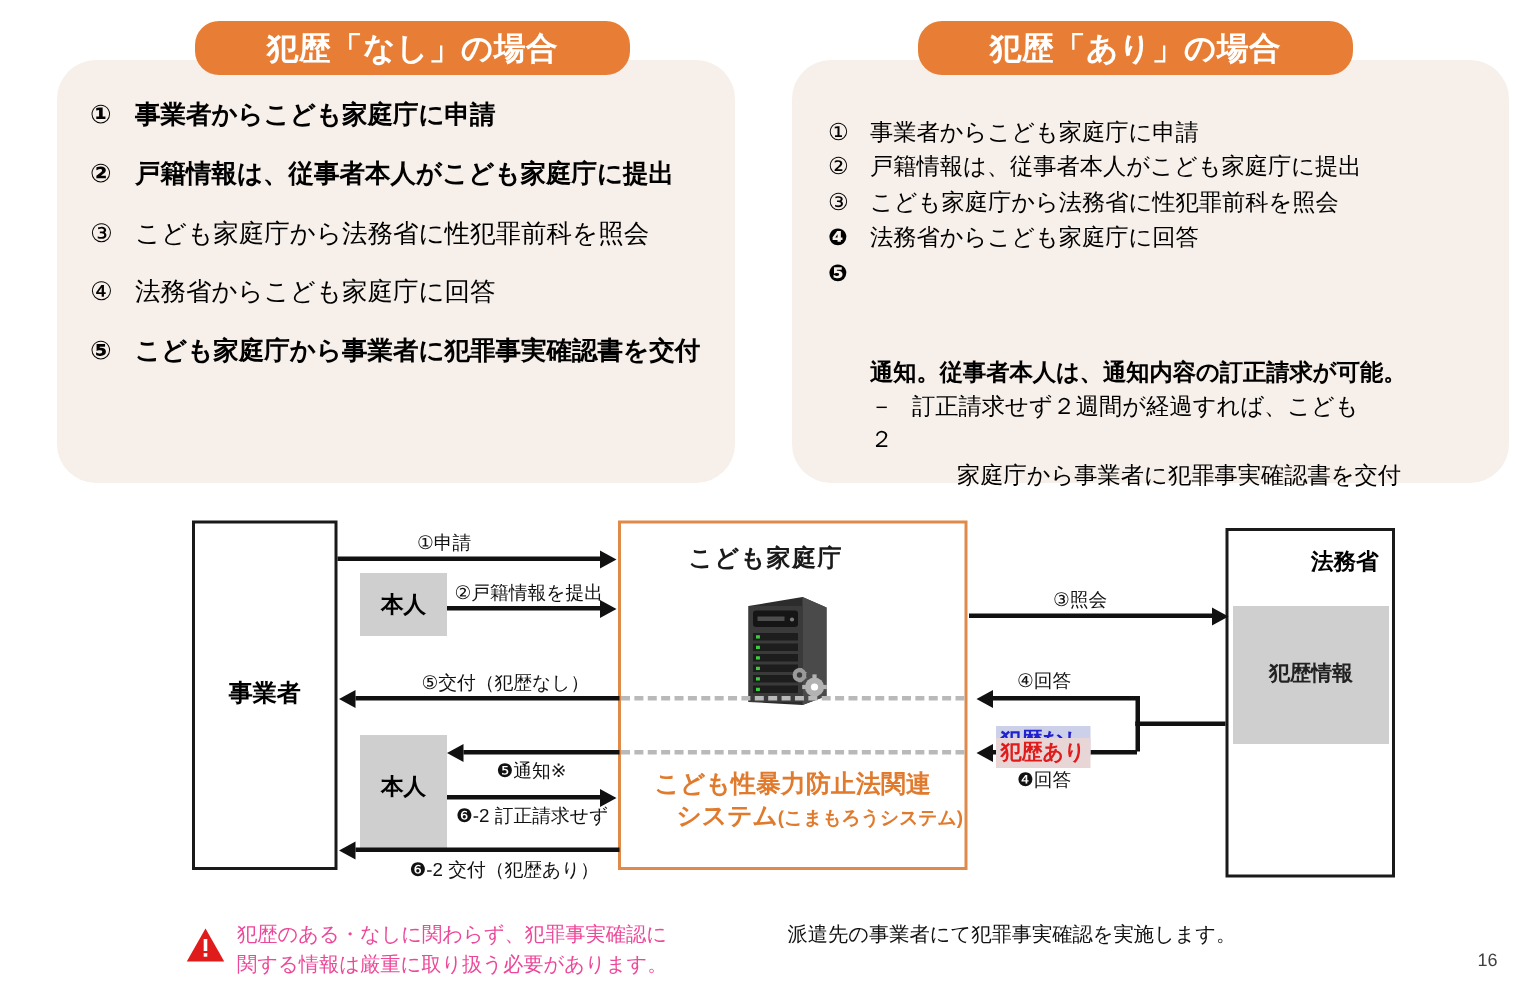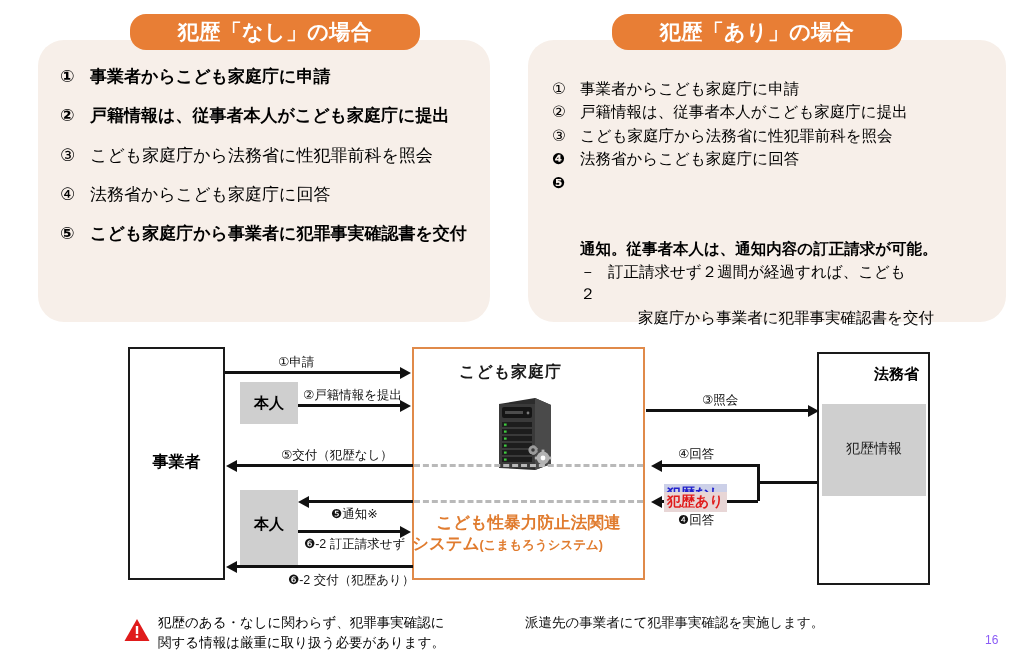--- a/index.html
+++ b/index.html
@@ -48,21 +48,21 @@
   #box-jigyosha{left:128px;top:347px;width:97px;height:233px;}
   #label-jigyosha{left:128px;top:452px;width:97px;font-size:16px;}
 
   #box-kodomo{left:412px;top:347px;width:233px;height:233px;border:2px solid #e08a4a;}
   #label-kodomo{left:412px;top:362px;width:197px;font-size:16px;color:#1a1a1a;letter-spacing:.06em;}
 
   #box-homusho{left:817px;top:352px;width:113px;height:233px;}
   #label-homusho{left:817px;top:365px;width:113px;font-size:15px;margin-left:23px;}
 
   #box-hanreki-info{position:absolute;left:822px;top:404px;width:104px;height:92px;background:#cfcfcf;}
-  #label-hanreki-info{left:822px;top:440px;width:104px;font-size:14px;font-weight:normal;color:#222;}
+  #label-hanreki-info{left:822px;top:440px;width:104px;font-size:14px;font-weight:bold;color:#222;}
 
   .person{position:absolute;background:#cfcfcf;}
   .person-label{position:absolute;font-weight:bold;font-size:15px;text-align:center;}
   #person1{left:240px;top:382px;width:58px;height:42px;}
   #person1-label{left:240px;top:394px;width:58px;}
   #person2{left:240px;top:490px;width:58px;height:76px;}
   #person2-label{left:240px;top:515px;width:58px;}
 
   
   .arrow-line{position:absolute;background:#111;height:3px;}
@@ -74,34 +74,34 @@
 
   .dash{position:absolute;height:0;border-top:3px dashed #b9b9b9;}
 
   .pill{position:absolute;font-size:14px;font-weight:bold;padding:1px 3px;white-space:nowrap;}
   #pill-nashi{color:#2222cc;background:#ccd0e8;}
   #pill-ari{color:#e01b1b;background:#e8d6d6;}
 
   
   #sys-line1{position:absolute;left:412px;top:512px;width:233px;text-align:center;
     font-size:16.5px;font-weight:bold;color:#e07b2e;letter-spacing:.01em;}
-  #sys-line2{position:absolute;left:412px;top:533px;width:269px;
+  #sys-line2{position:absolute;left:412px;top:533px;width:269px;text-align:center;
     font-size:16.5px;font-weight:bold;color:#e07b2e;}
   #sys-line2 .small{font-size:12.5px;}
   #sys-note{position:absolute;left:412px;top:559px;width:233px;text-align:center;
     font-size:12px;font-weight:bold;color:#1a1a1a;}
 
   
   #server{position:absolute;left:495px;top:398px;width:60px;height:76px;}
 
   
   #warn-icon{position:absolute;left:124px;top:618px;width:26px;height:24px;}
-  #foot-left{position:absolute;left:158px;top:613px;width:330px;font-size:13.5px;line-height:1.5;color:#000000;}
+  #foot-left{position:absolute;left:158px;top:613px;width:330px;font-size:13.5px;line-height:1.5;color:#ec4899;}
   #foot-right{position:absolute;left:505px;top:613px;width:430px;font-size:13.5px;line-height:1.5;color:#111;}
-  #page-num{position:absolute;left:985px;top:633px;font-size:12px;color:#8b5cf6;}
+  #page-num{position:absolute;left:985px;top:633px;font-size:12px;color:#404040;}
 </style>
 </head>
 <body>
 
 <div class="stage">
 
   <div class="panel" id="panel-left"></div>
   <div class="badge" id="badge-left">犯歴「なし」の場合</div>
 
   <div class="list-left">
@@ -256,21 +256,21 @@
   <div class="arrow-line" style="left:309px;top:500px;width:104px;"></div>
   <div class="arrow-head head-l" style="left:298px;top:495.5px;"></div>
   <div class="arrow-cap" style="left:331px;top:506px;">❺通知※</div>
 
   <div class="arrow-line" style="left:298px;top:530px;width:103px;"></div>
   <div class="arrow-head head-r" style="left:400px;top:525.5px;"></div>
   <div class="arrow-cap" style="left:304px;top:536px;">❻-2 訂正請求せず</div>
 
   <div class="arrow-line" style="left:237px;top:565px;width:176px;"></div>
   <div class="arrow-head head-l" style="left:226px;top:560.5px;"></div>
-  <div class="arrow-cap" style="left:288px;top:572px;">❻-2 交付（犯歴あり）</div>
+  <div class="arrow-cap" style="left:273px;top:572px;">❻-2 交付（犯歴あり）</div>
 
   <div id="warn-icon">
     <svg width="26" height="24" viewBox="0 0 26 24">
       <polygon points="13,1 25.5,23 0.5,23" fill="#e01b1b"></polygon>
       <rect x="11.8" y="8" width="2.4" height="8" fill="#ffffff"></rect>
       <rect x="11.8" y="17.4" width="2.4" height="2.4" fill="#ffffff"></rect>
     </svg>
   </div>
   <div id="foot-left">
     <div>犯歴のある・なしに関わらず、犯罪事実確認に</div>

